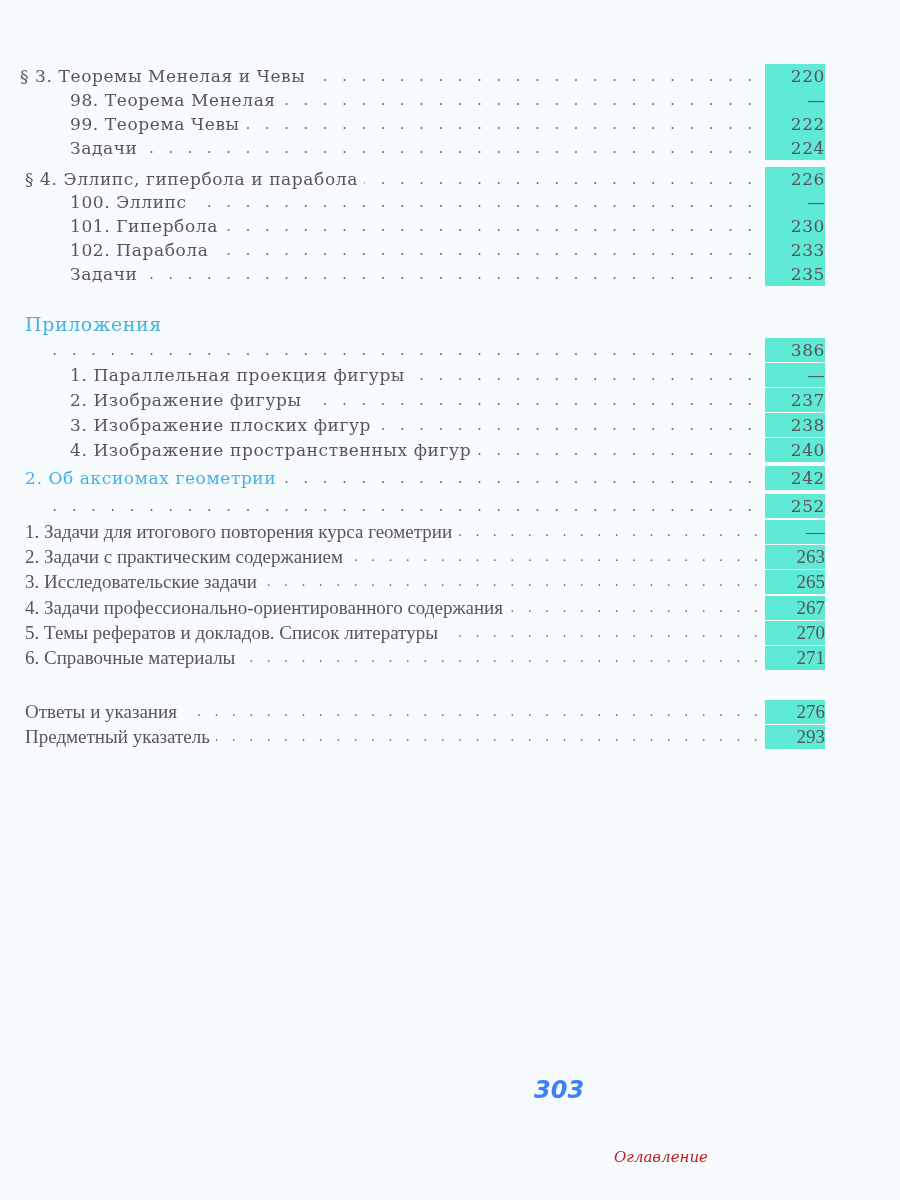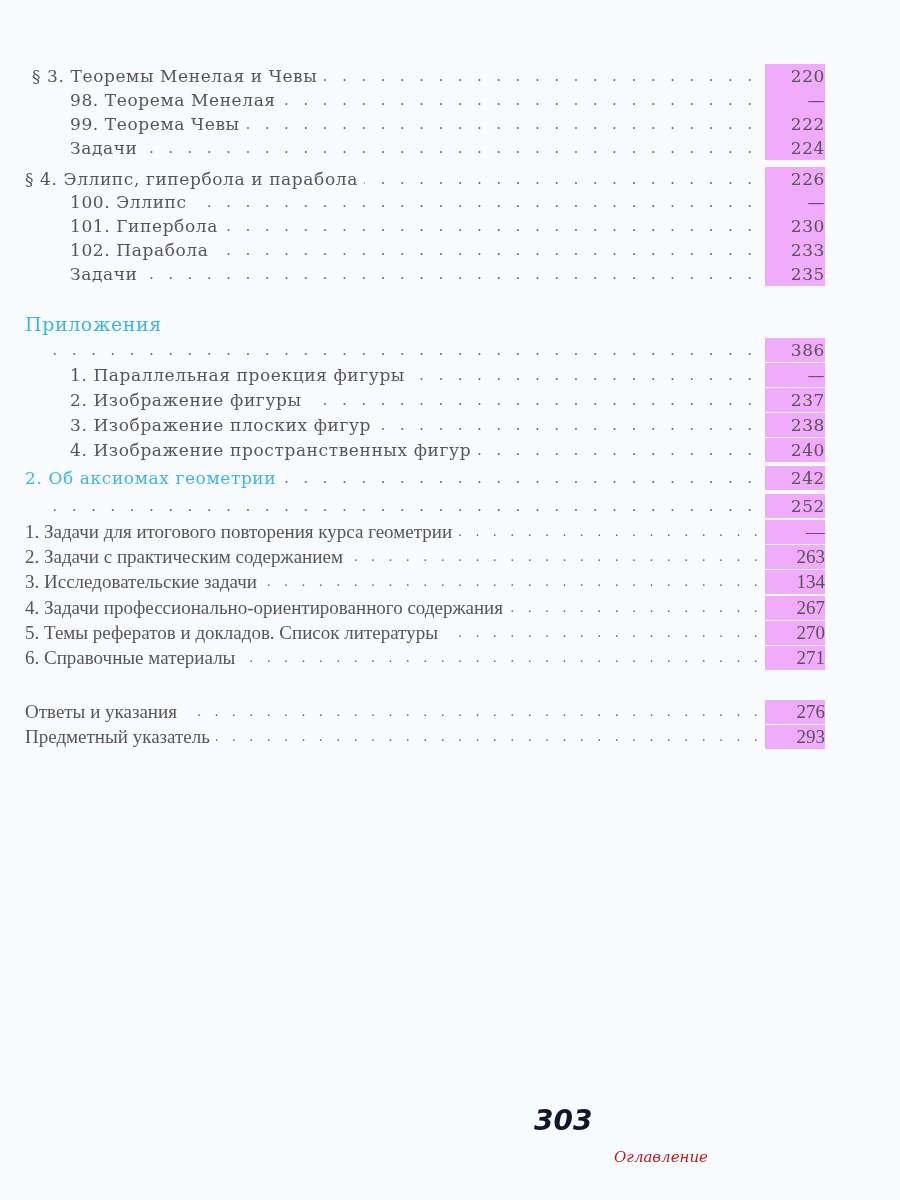--- a/index.html
+++ b/index.html
@@ -16,43 +16,43 @@
       font-size: 17px; line-height: 24px; letter-spacing: 0.6px;
     }
     .row .label { position: absolute; white-space: nowrap; background: #f8fbfd; padding-right: 6px; z-index: 2; }
     .row .dots {
       position: absolute; right: 85px; height: 24px; z-index: 1;
       overflow: hidden; white-space: nowrap; color: #6a6468;
       font-size: 14px; letter-spacing: 5.2px; text-align: right; direction: rtl;
     }
     .row .page {
       position: absolute; right: 75px; width: 60px; text-align: right;
-      font-weight: normal; z-index: 2; background: #f0abfc;
+      font-weight: normal; z-index: 2; background: #5eead4;
     }
     .cyan { color: #3fb4e3; }
     .narrow { font-family: "Liberation Serif", serif; font-size: 19px; letter-spacing: 0; }
     .heading { position: absolute; font-size: 19px; line-height: 24px; letter-spacing: 0.6px; }
     .footer-num {
-      position: absolute; left: 534px; top: 1104px;
+      position: absolute; left: 534px; top: 1076px;
       font-family: "DejaVu Sans", sans-serif; font-weight: bold; font-style: italic;
-      font-size: 28px; color: #0f172a;
+      font-size: 24px; color: #3b82f6;
     }
     .footer-title {
       position: absolute; left: 614px; top: 1148px;
       font-family: "DejaVu Serif", serif; font-style: italic; font-size: 15px; color: #b91c1c;
     }
   </style>
 </head>
 <body>
 
 <div class="toc">
   <div id="sections">
       <div class="row" style="top: 64px;">
         <span class="dots" style="left: 45px;"> . . . . . . . . . . . . . . . . . . . . . . . . . . . . . . . . . . . . . . . . . . . . . . . . . . . . . . . . . . . . . . . . . . . . . . . . . . . . . . . . . . . . . . . . . . . . . . . . . . . . . . . . . . . . . . . . . . . . . . . .</span>
-        <span class="label" style="left: 32px;">§ 3. Теоремы Менелая и Чевы</span>
+        <span class="label" style="left: 20px;">§ 3. Теоремы Менелая и Чевы</span>
         <span class="page">220</span>
       </div>
       <div class="row" style="top: 88px;">
         <span class="dots" style="left: 90px;"> . . . . . . . . . . . . . . . . . . . . . . . . . . . . . . . . . . . . . . . . . . . . . . . . . . . . . . . . . . . . . . . . . . . . . . . . . . . . . . . . . . . . . . . . . . . . . . . . . . . . . . . . . . . . . . . . . . . . . . . .</span>
         <span class="label" style="left: 70px;">98. Теорема Менелая</span>
         <span class="page">—</span>
       </div>
       <div class="row" style="top: 112px;">
         <span class="dots" style="left: 90px;"> . . . . . . . . . . . . . . . . . . . . . . . . . . . . . . . . . . . . . . . . . . . . . . . . . . . . . . . . . . . . . . . . . . . . . . . . . . . . . . . . . . . . . . . . . . . . . . . . . . . . . . . . . . . . . . . . . . . . . . . .</span>
         <span class="label" style="left: 70px;">99. Теорема Чевы</span>
@@ -130,21 +130,21 @@
         <span class="page">—</span>
       </div>
       <div class="row narrow" style="top: 545px;">
         <span class="dots" style="left: 45px;"> . . . . . . . . . . . . . . . . . . . . . . . . . . . . . . . . . . . . . . . . . . . . . . . . . . . . . . . . . . . . . . . . . . . . . . . . . . . . . . . . . . . . . . . . . . . . . . . . . . . . . . . . . . . . . . . . . . . . . . . .</span>
         <span class="label" style="left: 25px;">2. Задачи с практическим содержанием</span>
         <span class="page">263</span>
       </div>
       <div class="row narrow" style="top: 570px;">
         <span class="dots" style="left: 45px;"> . . . . . . . . . . . . . . . . . . . . . . . . . . . . . . . . . . . . . . . . . . . . . . . . . . . . . . . . . . . . . . . . . . . . . . . . . . . . . . . . . . . . . . . . . . . . . . . . . . . . . . . . . . . . . . . . . . . . . . . .</span>
         <span class="label" style="left: 25px;">3. Исследовательские задачи</span>
-        <span class="page">134</span>
+        <span class="page">265</span>
       </div>
       <div class="row narrow" style="top: 596px;">
         <span class="dots" style="left: 45px;"> . . . . . . . . . . . . . . . . . . . . . . . . . . . . . . . . . . . . . . . . . . . . . . . . . . . . . . . . . . . . . . . . . . . . . . . . . . . . . . . . . . . . . . . . . . . . . . . . . . . . . . . . . . . . . . . . . . . . . . . .</span>
         <span class="label" style="left: 25px;">4. Задачи профессионально-ориентированного содержания</span>
         <span class="page">267</span>
       </div>
       <div class="row narrow" style="top: 621px;">
         <span class="dots" style="left: 45px;"> . . . . . . . . . . . . . . . . . . . . . . . . . . . . . . . . . . . . . . . . . . . . . . . . . . . . . . . . . . . . . . . . . . . . . . . . . . . . . . . . . . . . . . . . . . . . . . . . . . . . . . . . . . . . . . . . . . . . . . . .</span>
         <span class="label" style="left: 25px;">5. Темы рефератов и докладов. Список литературы</span>
         <span class="page">270</span>

